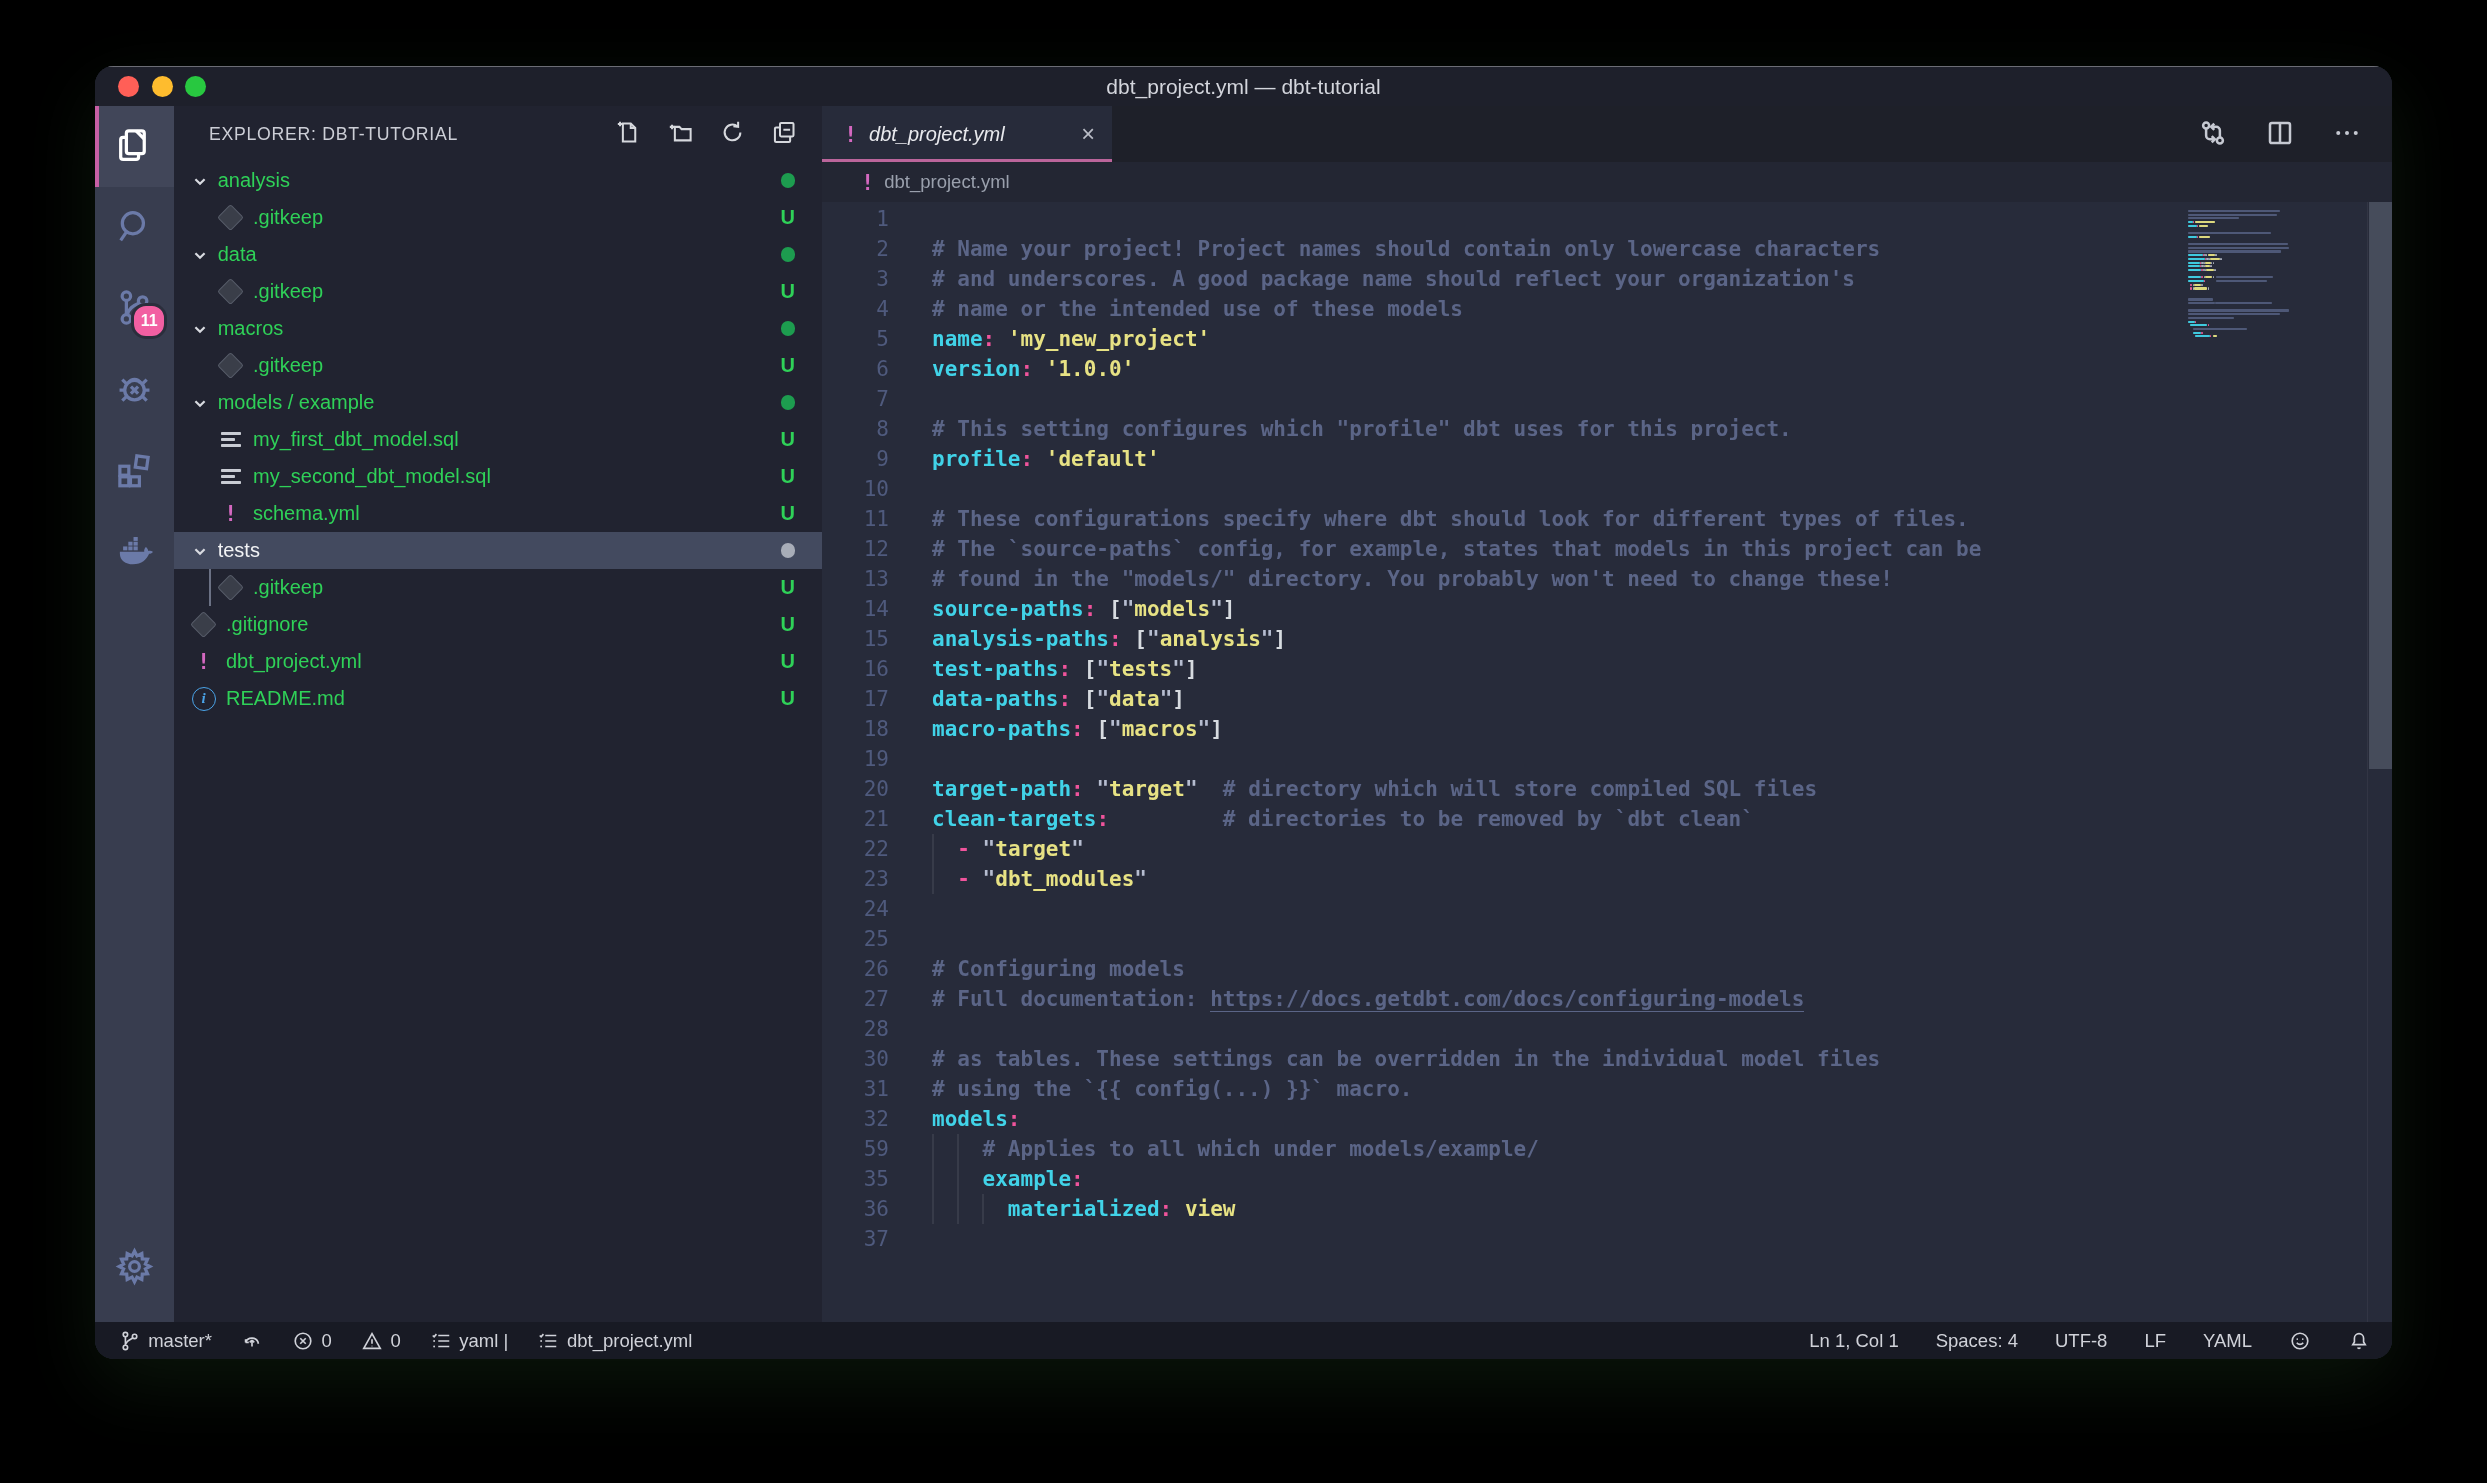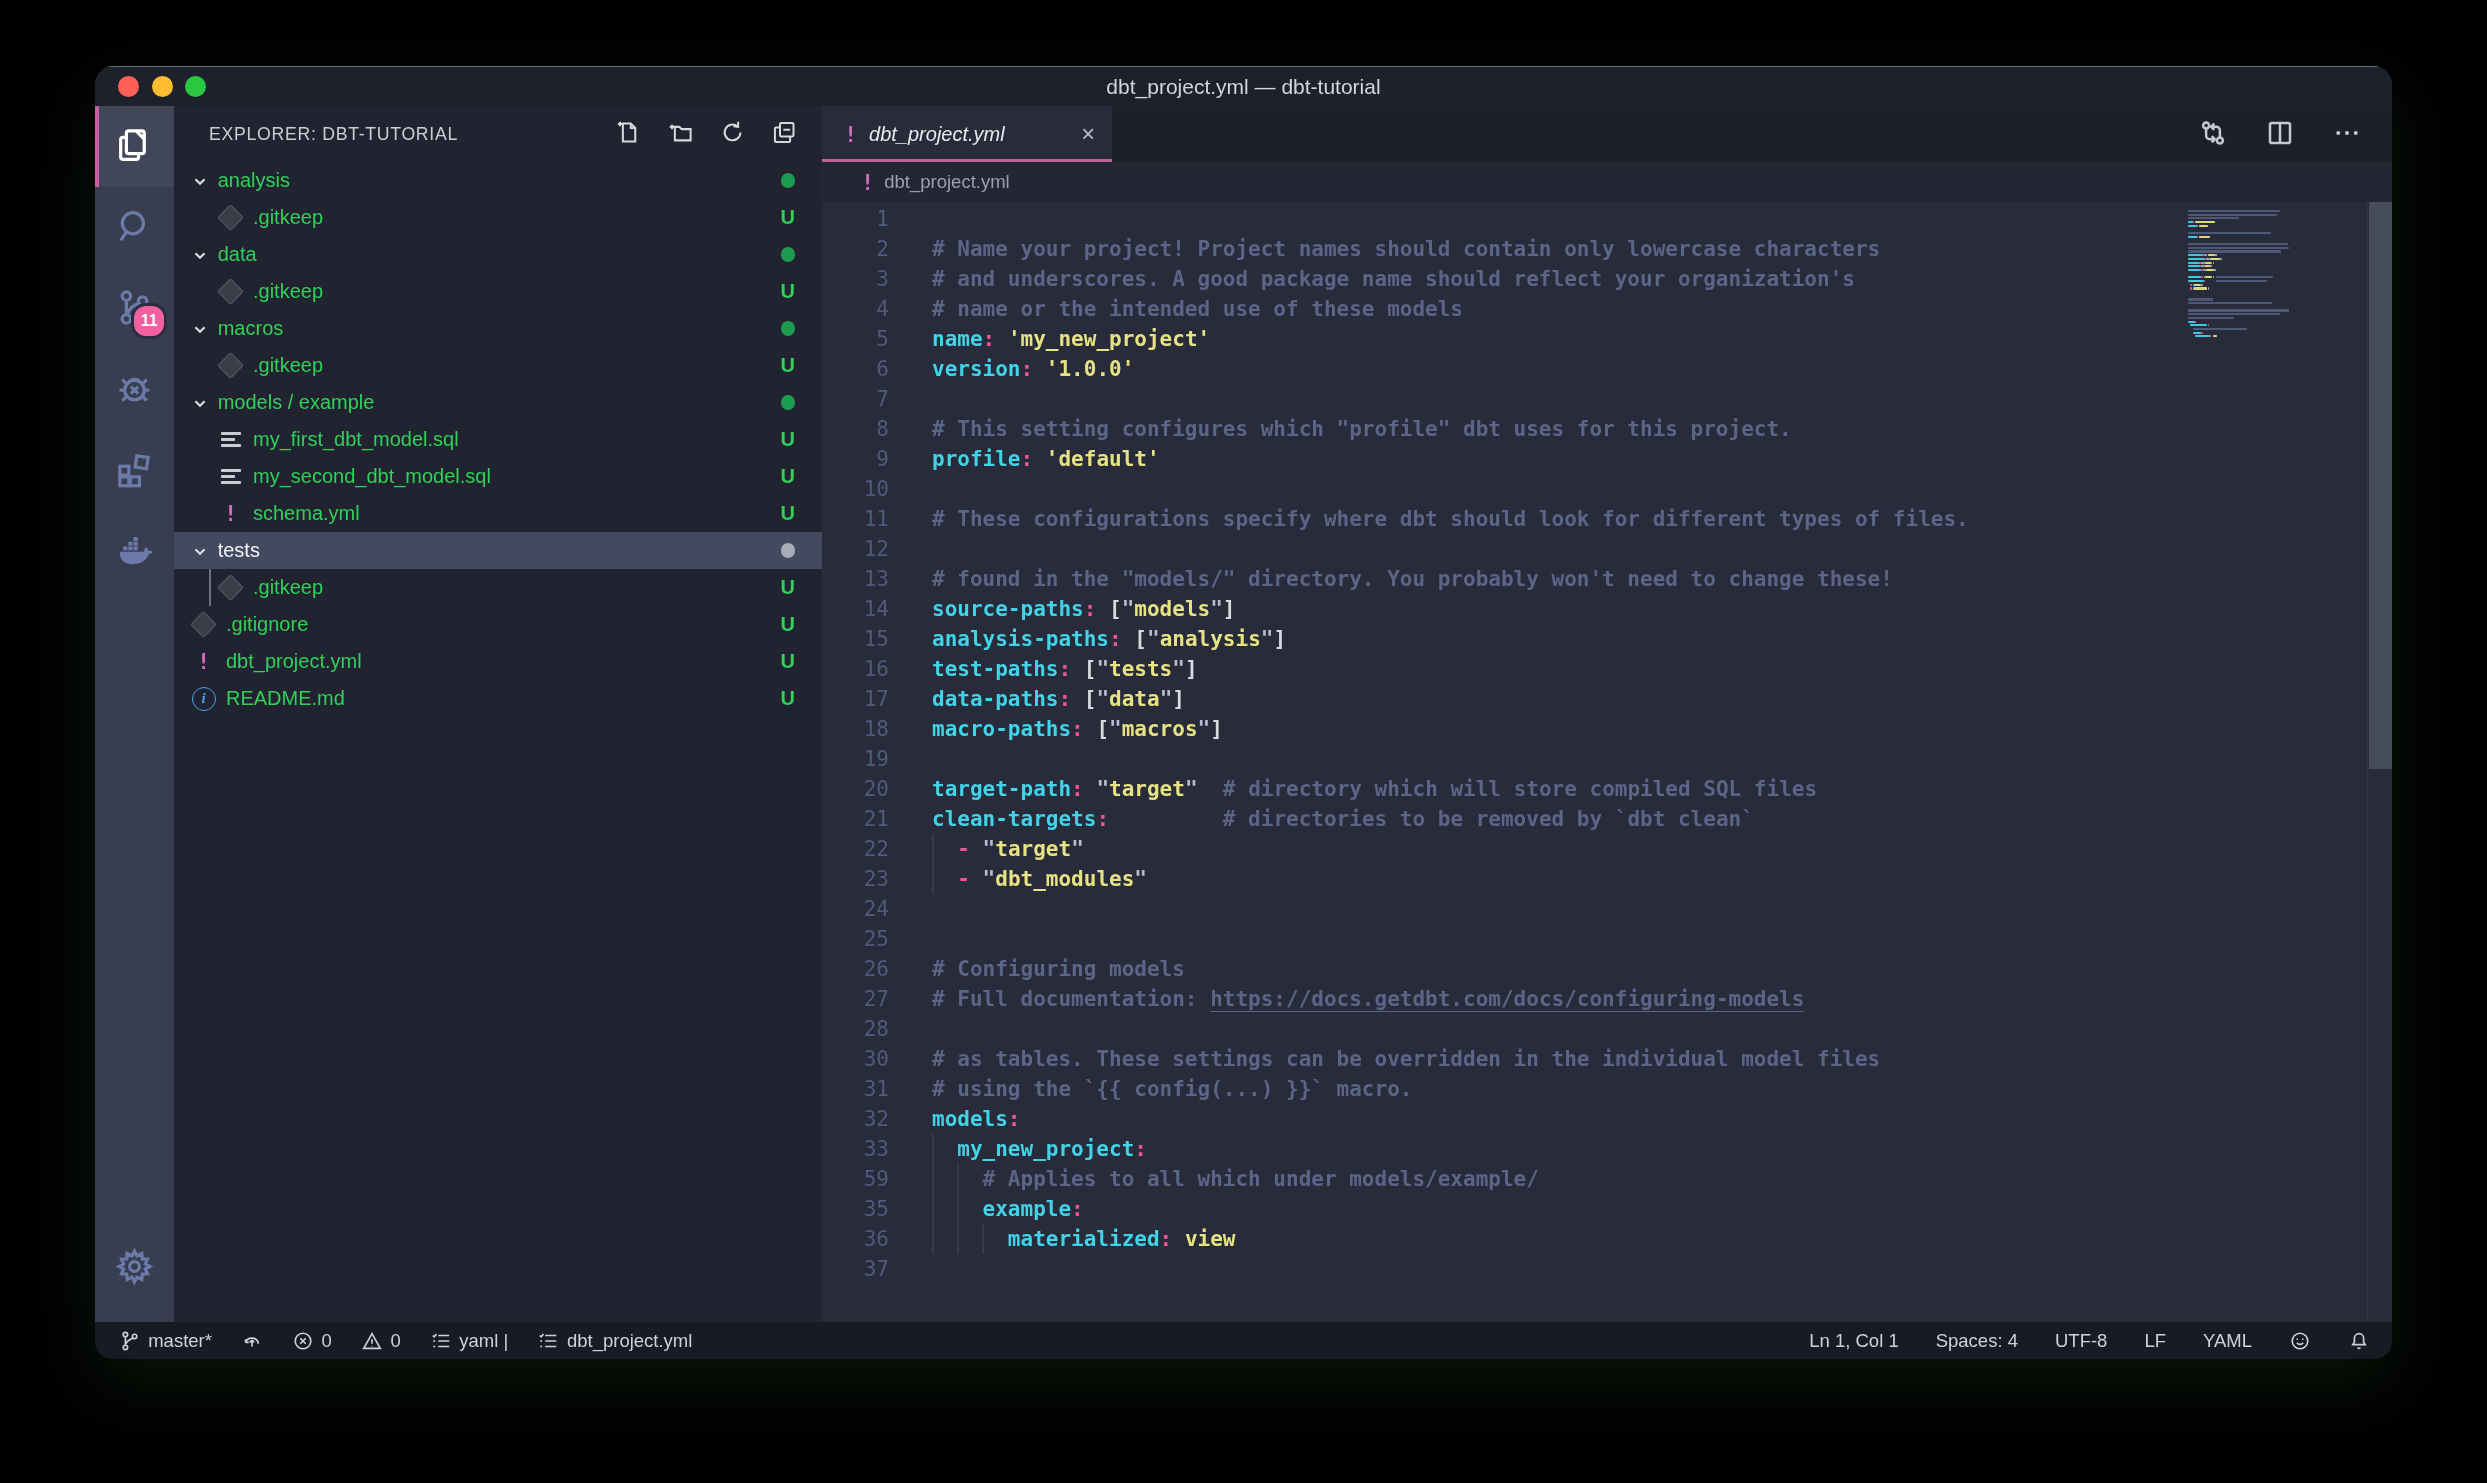--- a/index.html
+++ b/index.html
@@ -354,41 +354,40 @@
             <div class="cl"><span class="ln">2</span><span class="ct"><span class="tok-c"># Name your project! Project names should contain only lowercase characters</span></span></div>
             <div class="cl"><span class="ln">3</span><span class="ct"><span class="tok-c"># and underscores. A good package name should reflect your organization's</span></span></div>
             <div class="cl"><span class="ln">4</span><span class="ct"><span class="tok-c"># name or the intended use of these models</span></span></div>
             <div class="cl"><span class="ln">5</span><span class="ct"><span class="tok-k">name</span><span class="tok-p">:</span><span class="tok-w"> </span><span class="tok-s">'my_new_project'</span></span></div>
             <div class="cl"><span class="ln">6</span><span class="ct"><span class="tok-k">version</span><span class="tok-p">:</span><span class="tok-w"> </span><span class="tok-s">'1.0.0'</span></span></div>
             <div class="cl"><span class="ln">7</span><span class="ct"></span></div>
             <div class="cl"><span class="ln">8</span><span class="ct"><span class="tok-c"># This setting configures which "profile" dbt uses for this project.</span></span></div>
             <div class="cl"><span class="ln">9</span><span class="ct"><span class="tok-k">profile</span><span class="tok-p">:</span><span class="tok-w"> </span><span class="tok-s">'default'</span></span></div>
             <div class="cl"><span class="ln">10</span><span class="ct"></span></div>
             <div class="cl"><span class="ln">11</span><span class="ct"><span class="tok-c"># These configurations specify where dbt should look for different types of files.</span></span></div>
-            <div class="cl"><span class="ln">12</span></div>
+            <div class="cl"><span class="ln">12</span><span class="ct"><span class="tok-c"># The `source-paths` config, for example, states that models in this project can be</span></span></div>
             <div class="cl"><span class="ln">13</span><span class="ct"><span class="tok-c"># found in the "models/" directory. You probably won't need to change these!</span></span></div>
             <div class="cl"><span class="ln">14</span><span class="ct"><span class="tok-k">source-paths</span><span class="tok-p">:</span><span class="tok-w"> [</span><span class="tok-q">"</span><span class="tok-s">models</span><span class="tok-q">"</span><span class="tok-w">]</span></span></div>
             <div class="cl"><span class="ln">15</span><span class="ct"><span class="tok-k">analysis-paths</span><span class="tok-p">:</span><span class="tok-w"> [</span><span class="tok-q">"</span><span class="tok-s">analysis</span><span class="tok-q">"</span><span class="tok-w">]</span></span></div>
             <div class="cl"><span class="ln">16</span><span class="ct"><span class="tok-k">test-paths</span><span class="tok-p">:</span><span class="tok-w"> [</span><span class="tok-q">"</span><span class="tok-s">tests</span><span class="tok-q">"</span><span class="tok-w">]</span></span></div>
             <div class="cl"><span class="ln">17</span><span class="ct"><span class="tok-k">data-paths</span><span class="tok-p">:</span><span class="tok-w"> [</span><span class="tok-q">"</span><span class="tok-s">data</span><span class="tok-q">"</span><span class="tok-w">]</span></span></div>
             <div class="cl"><span class="ln">18</span><span class="ct"><span class="tok-k">macro-paths</span><span class="tok-p">:</span><span class="tok-w"> [</span><span class="tok-q">"</span><span class="tok-s">macros</span><span class="tok-q">"</span><span class="tok-w">]</span></span></div>
             <div class="cl"><span class="ln">19</span><span class="ct"></span></div>
             <div class="cl"><span class="ln">20</span><span class="ct"><span class="tok-k">target-path</span><span class="tok-p">:</span><span class="tok-w"> </span><span class="tok-q">"</span><span class="tok-s">target</span><span class="tok-q">"</span><span class="tok-w">  </span><span class="tok-c"># directory which will store compiled SQL files</span></span></div>
             <div class="cl"><span class="ln">21</span><span class="ct"><span class="tok-k">clean-targets</span><span class="tok-p">:</span><span class="tok-w">         </span><span class="tok-c"># directories to be removed by `dbt clean`</span></span></div>
             <div class="cl"><span class="ln">22</span><span class="iguide" style="left:110px"></span><span class="ct"><span class="tok-w">  </span><span class="tok-p">-</span><span class="tok-w"> </span><span class="tok-q">"</span><span class="tok-s">target</span><span class="tok-q">"</span></span></div>
             <div class="cl"><span class="ln">23</span><span class="iguide" style="left:110px"></span><span class="ct"><span class="tok-w">  </span><span class="tok-p">-</span><span class="tok-w"> </span><span class="tok-q">"</span><span class="tok-s">dbt_modules</span><span class="tok-q">"</span></span></div>
             <div class="cl"><span class="ln">24</span><span class="ct"></span></div>
             <div class="cl"><span class="ln">25</span><span class="ct"></span></div>
             <div class="cl"><span class="ln">26</span><span class="ct"><span class="tok-c"># Configuring models</span></span></div>
             <div class="cl"><span class="ln">27</span><span class="ct"><span class="tok-c"># Full documentation: </span><span class="tok-lnk">https://docs.getdbt.com/docs/configuring-models</span></span></div>
             <div class="cl"><span class="ln">28</span><span class="ct"></span></div>
             <div class="cl"><span class="ln">30</span><span class="ct"><span class="tok-c"># as tables. These settings can be overridden in the individual model files</span></span></div>
             <div class="cl"><span class="ln">31</span><span class="ct"><span class="tok-c"># using the `{{ config(...) }}` macro.</span></span></div>
             <div class="cl"><span class="ln">32</span><span class="ct"><span class="tok-k">models</span><span class="tok-p">:</span></span></div>
-            <div class="cl"><span class="ln">33</span><span class="iguide" style="left:110px"></span><span class="ct"><span class="tok-w">  </span><span class="tok-k">my_new_project</span><span class="tok-p">:</span></span></div>
             <div class="cl"><span class="ln">59</span><span class="iguide" style="left:110px"></span><span class="iguide" style="left:135px"></span><span class="ct"><span class="tok-w">    </span><span class="tok-c"># Applies to all which under models/example/</span></span></div>
             <div class="cl"><span class="ln">35</span><span class="iguide" style="left:110px"></span><span class="iguide" style="left:135px"></span><span class="ct"><span class="tok-w">    </span><span class="tok-k">example</span><span class="tok-p">:</span></span></div>
             <div class="cl"><span class="ln">36</span><span class="iguide" style="left:110px"></span><span class="iguide" style="left:135px"></span><span class="iguide" style="left:160px"></span><span class="ct"><span class="tok-w">      </span><span class="tok-k">materialized</span><span class="tok-p">:</span><span class="tok-w"> </span><span class="tok-s">view</span></span></div>
             <div class="cl"><span class="ln">37</span><span class="ct"></span></div>
           </div>
         <div id="minimap">
             <div class="mm-line"></div>
             <div class="mm-line">
               <span class="mm-tok" style="left: 0px; width: 92px; background: rgb(78, 88, 119);"></span>
             </div>

